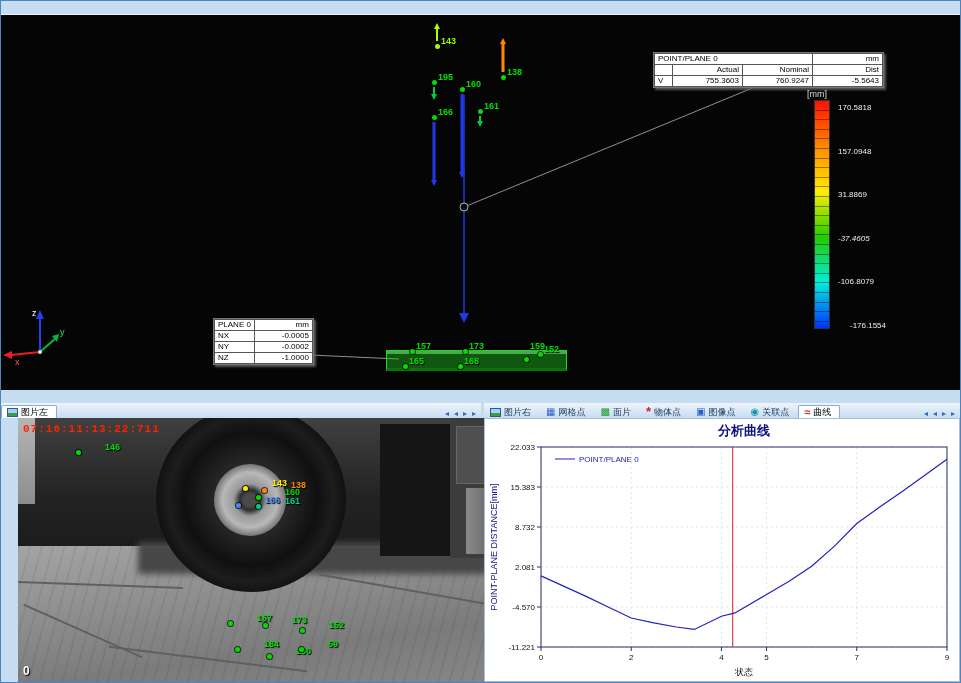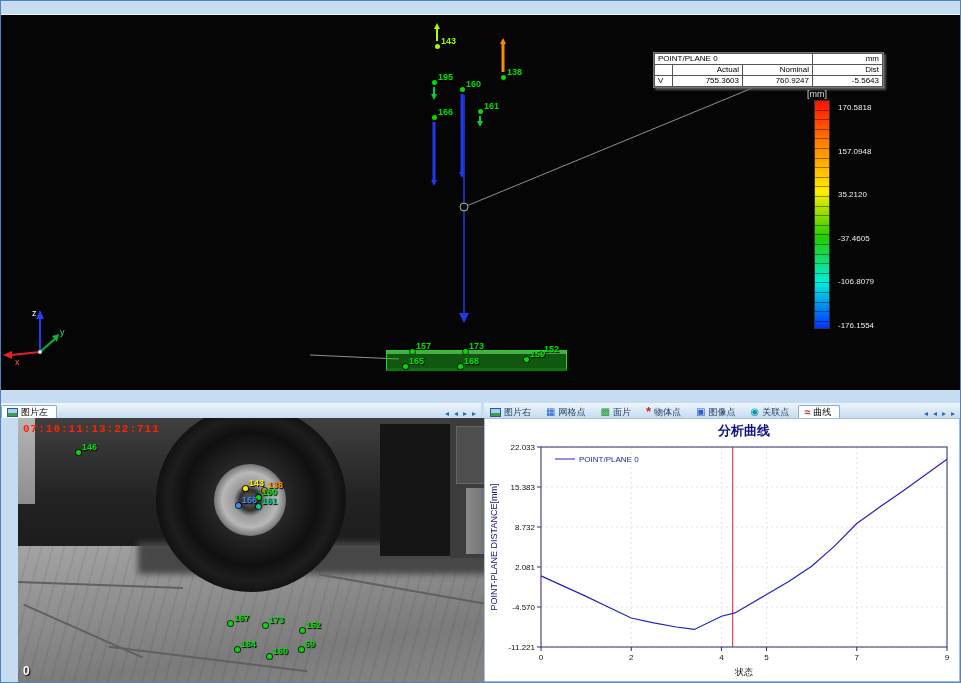--- a/index.html
+++ b/index.html
@@ -70,21 +70,21 @@
   .ph-right{left:432px;top:0;width:48px;height:140px;background:#3c3c3c;}
   .ph-flap{left:362px;top:6px;width:70px;height:132px;background:#151515;}
   .ph-box{left:438px;top:8px;width:42px;height:58px;background:#4f4f4f;border:1px solid #666;}
   .ph-step{left:448px;top:70px;width:32px;height:66px;background:linear-gradient(90deg,#8a8a8a,#5f5f5f);}
   .ph-cabedge{left:0;top:0;width:17px;height:86px;background:linear-gradient(#b5b5b5,#8d8d8d);}
   .ph-tire{left:138px;top:-12px;width:190px;height:186px;border-radius:50%;
       background:radial-gradient(circle,#262626 28%,#101010 50%,#1d1d1d 62%,#0b0b0b 76%,#181818);}
   .ph-hub{left:196px;top:46px;width:72px;height:72px;border-radius:50%;
       background:radial-gradient(circle,#4a4a4a 0 12%,#2e2e2e 20%,#9a9a9a 32%,#b8b8b8 54%,#777 70%,#3a3a3a 82%);}
   .dotp{position:absolute;width:5px;height:5px;border-radius:50%;box-shadow:0 0 0 1px rgba(0,0,0,.7);}
-  .lblp{position:absolute;font-size:9px;font-weight:bold;text-shadow:1px 1px 1px #000;white-space:nowrap;}
+  .lblp{position:absolute;font-size:9px;font-weight:bold;text-shadow:1px 1px 1px #000;white-space:nowrap;margin-left:23px;}
   #ph-timestamp{left:5px;top:5px;color:#ff2000;font-size:11px;font-weight:bold;letter-spacing:1px;
       font-family:"Liberation Mono","DejaVu Sans Mono",monospace;}
   #ph-frame{left:5px;top:246px;color:#fff;font-weight:bold;font-size:12px;text-shadow:1px 1px 1px #000;}
   #chart-svg{display:block;}
 </style>
 </head>
 <body>
 
 <div id="win">
 
@@ -155,30 +155,52 @@
         <tr>
           <td class="c0">V</td>
           <td class="num cw">755.3603</td>
           <td class="num cw">760.9247</td>
           <td class="num cw">-5.5643</td>
         </tr>
       </tbody>
         </table>
     </div>
 
+    <div class="mtable" id="plane-table">
+      <table>
+        <tbody>
+            <tr>
+          <td class="c0">PLANE 0</td>
+          <td class="num cw">mm</td>
+        </tr>
+        <tr>
+          <td class="c0">NX</td>
+          <td class="num cw">-0.0005</td>
+        </tr>
+        <tr>
+          <td class="c0">NY</td>
+          <td class="num cw">-0.0002</td>
+        </tr>
+        <tr>
+          <td class="c0">NZ</td>
+          <td class="num cw">-1.0000</td>
+        </tr>
+      </tbody>
+        </table>
+    </div>
 
     <div id="colorbar-title">[mm]</div>
     <div id="colorbar" style="background: linear-gradient(rgb(255, 16, 0), rgb(255, 136, 0), rgb(255, 238, 0), rgb(34, 204, 0), rgb(0, 238, 221), rgb(0, 51, 255));"></div>
     <div id="cb-ticks">
         <div style="top: 88px;">170.5818</div>
         <div style="top: 131.6px;">157.0948</div>
-        <div style="top: 175.2px;">35.2120</div>
-        <div style="top: 218.8px;">-37.4605</div>
+        <div style="top: 175.2px;">31.8869</div>
+        <div style="top: 218.8px; font-style: italic;">-37.4605</div>
         <div style="top: 262.4px;">-106.8079</div>
-        <div style="top: 306px;">-176.1554</div>
+        <div style="top: 306px; text-align: center;">-176.1554</div>
       </div>
   <div class="dot3" style="left: 434px; top: 29px; background: rgb(157, 255, 0);"></div>
       <div class="lbl3" style="left: 440px; top: 21px; color: rgb(141, 255, 0);">143</div>
       <div class="dot3" style="left: 500px; top: 60px; background: rgb(0, 221, 0);"></div>
       <div class="lbl3" style="left: 506px; top: 52px; color: rgb(0, 224, 0);">138</div>
       <div class="dot3" style="left: 431px; top: 65px; background: rgb(0, 221, 0);"></div>
       <div class="lbl3" style="left: 437px; top: 57px; color: rgb(0, 224, 0);">195</div>
       <div class="dot3" style="left: 459px; top: 72px; background: rgb(0, 221, 0);"></div>
       <div class="lbl3" style="left: 465px; top: 64px; color: rgb(0, 224, 0);">160</div>
       <div class="dot3" style="left: 477px; top: 94px; background: rgb(0, 221, 0);"></div>
@@ -189,21 +211,21 @@
       <div class="lbl3" style="left: 415px; top: 326px; color: rgb(0, 224, 0);">157</div>
       <div class="dot3" style="left: 462px; top: 334px; background: rgb(0, 221, 0);"></div>
       <div class="lbl3" style="left: 468px; top: 326px; color: rgb(0, 224, 0);">173</div>
       <div class="dot3" style="left: 537px; top: 337px; background: rgb(0, 221, 0);"></div>
       <div class="lbl3" style="left: 543px; top: 329px; color: rgb(0, 224, 0);">152</div>
       <div class="dot3" style="left: 402px; top: 349px; background: rgb(0, 221, 0);"></div>
       <div class="lbl3" style="left: 408px; top: 341px; color: rgb(0, 224, 0);">165</div>
       <div class="dot3" style="left: 457px; top: 349px; background: rgb(0, 221, 0);"></div>
       <div class="lbl3" style="left: 463px; top: 341px; color: rgb(0, 224, 0);">168</div>
       <div class="dot3" style="left: 523px; top: 342px; background: rgb(0, 221, 0);"></div>
-      <div class="lbl3" style="left: 529px; top: 334px; color: rgb(0, 224, 0); font-style: italic;">159</div>
+      <div class="lbl3" style="left: 529px; top: 326px; color: rgb(0, 224, 0);">159</div>
     </div>
 
 
   <div id="bottom">
 
     <div id="leftpanel">
       <div id="lefttabbar" class="tabbar">
         <div class="tab active">
           <span class="ticon icon-pic"></span>
           <span>图片左</span>

